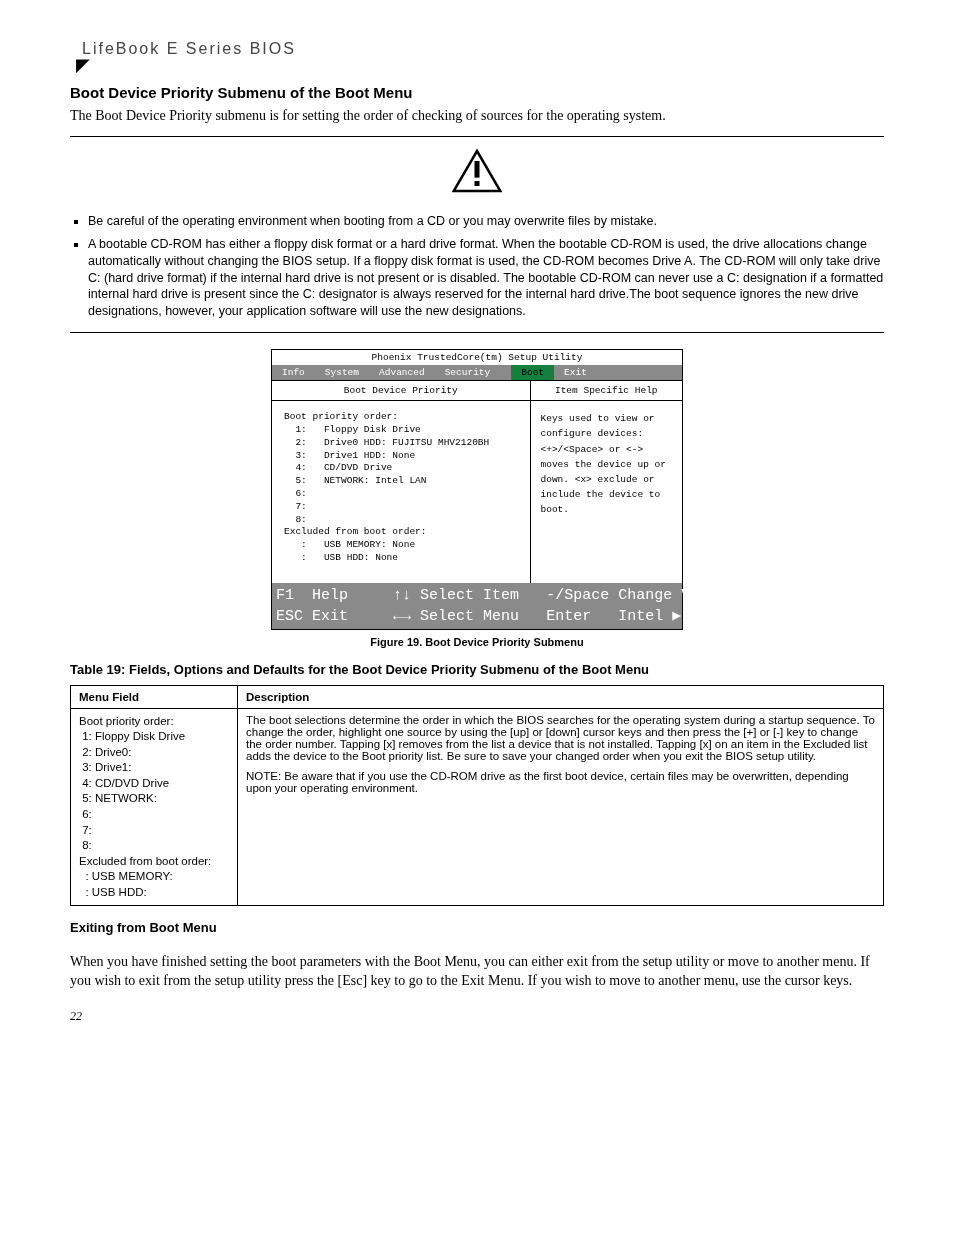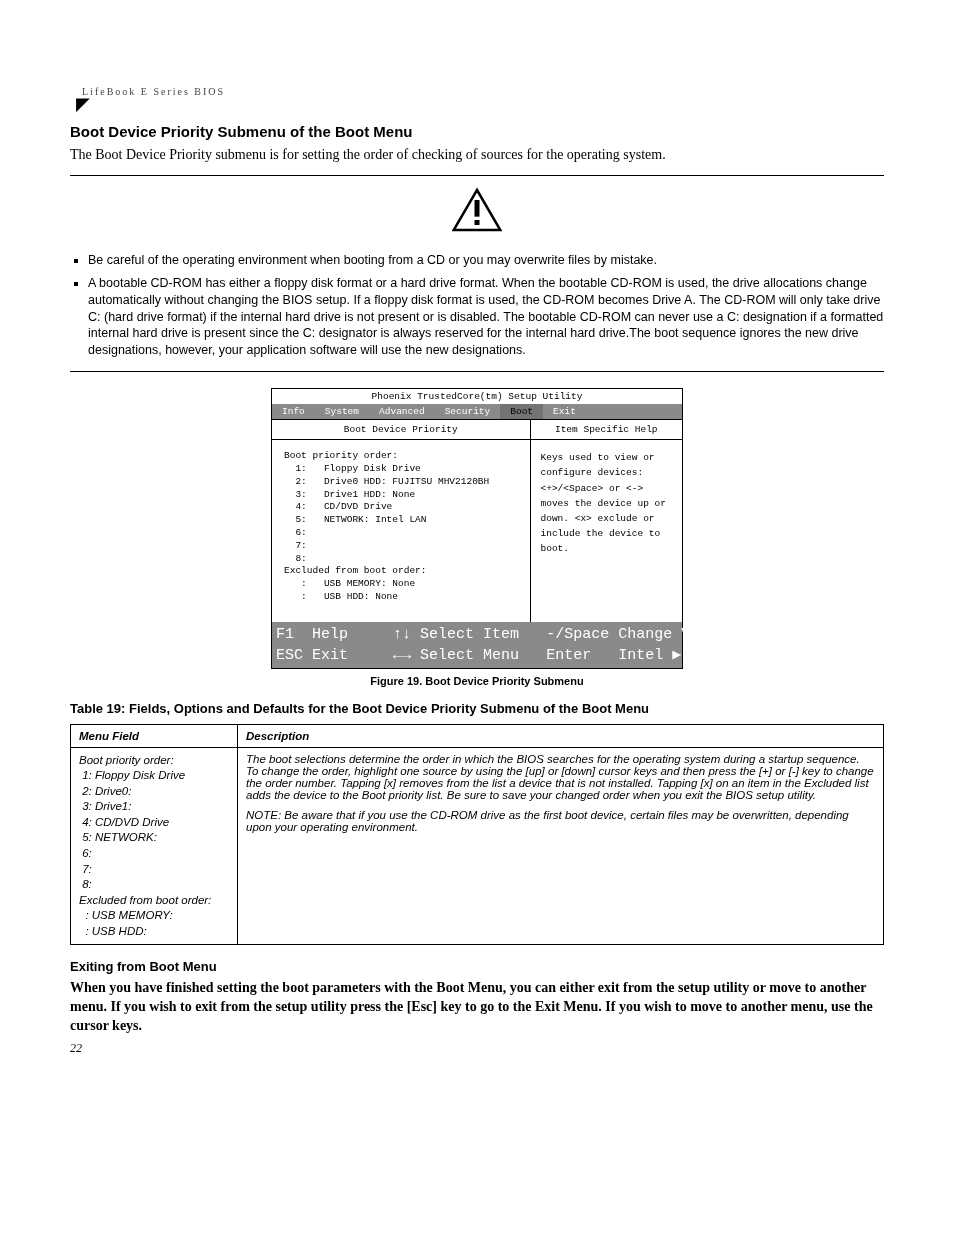--- a/index.html
+++ b/index.html
@@ -5,27 +5,26 @@
   body {
     margin: 0;
     padding: 40px 70px;
     font-family: Georgia, 'Times New Roman', serif;
     font-size: 13px;
     color: #000;
     background: #fff;
     width: 814px;
   }
   .header-line {
-    font-family: Liberation Serif, serif;
+    font-family: Liberation Sans, sans-serif;
     letter-spacing: 2px;
-    font-size: 10px;
+    font-size: 16px;
     color: #444;
     margin-bottom: 2px;
     padding-left:12px;
-    margin-top:46px;
   }
   .header-arrow {
     font-size: 18px;
     line-height: 10px;
     color:#000;
     margin-bottom: 14px;
     padding-left:6px;
   }
   h1.section-title {
     font-family: "Segoe UI", Arial, sans-serif;
@@ -79,21 +78,21 @@
     padding:2px 0;
     background:#fff;
   }
   .bios-tabs {
     display:flex;
     background:#8a8a8a;
     color:#fff;
     font-size:9.5px;
   }
   .bios-tabs span { padding:2px 10px; }
-  .bios-tabs .active { background:#737373; color:#000; }
+  .bios-tabs .active { background:#15803d; color:#000;margin-left:11px; }
   .bios-body {
     display:flex;
     min-height:200px;
     border-top:1px solid #000;
   }
   .bios-left {
     flex: 1.7;
     border-right:1px solid #000;
   }
   .bios-right { flex:1; }
@@ -135,35 +134,33 @@
     width:100%;
     border-collapse: collapse;
     font-family: "Segoe UI", Arial, sans-serif;
     font-size:11.5px;
   }
   table.defs th, table.defs td {
     border:1px solid #000;
     padding:5px 8px;
     vertical-align:top;
     text-align:left;
-    font-style:italic;
   }
   table.defs th { font-weight:bold; }
   table.defs td.menu-field { white-space:pre; line-height:1.35; width:150px;}
   h2.sub {
     font-family: "Segoe UI", Arial, sans-serif;
     font-weight:bold;
     font-size:13px;
     margin:14px 0 4px 0;
   }
   p.body-text {
-    margin:5px 0;
+    margin:18px 0;
     font-size:14px;
     line-height:1.35;
-    font-weight:bold;
   }
   .page-num {
     font-style:italic;
     font-size:12px;
     margin-top:4px;
   }
 </style>
 </head>
 <body>
 

